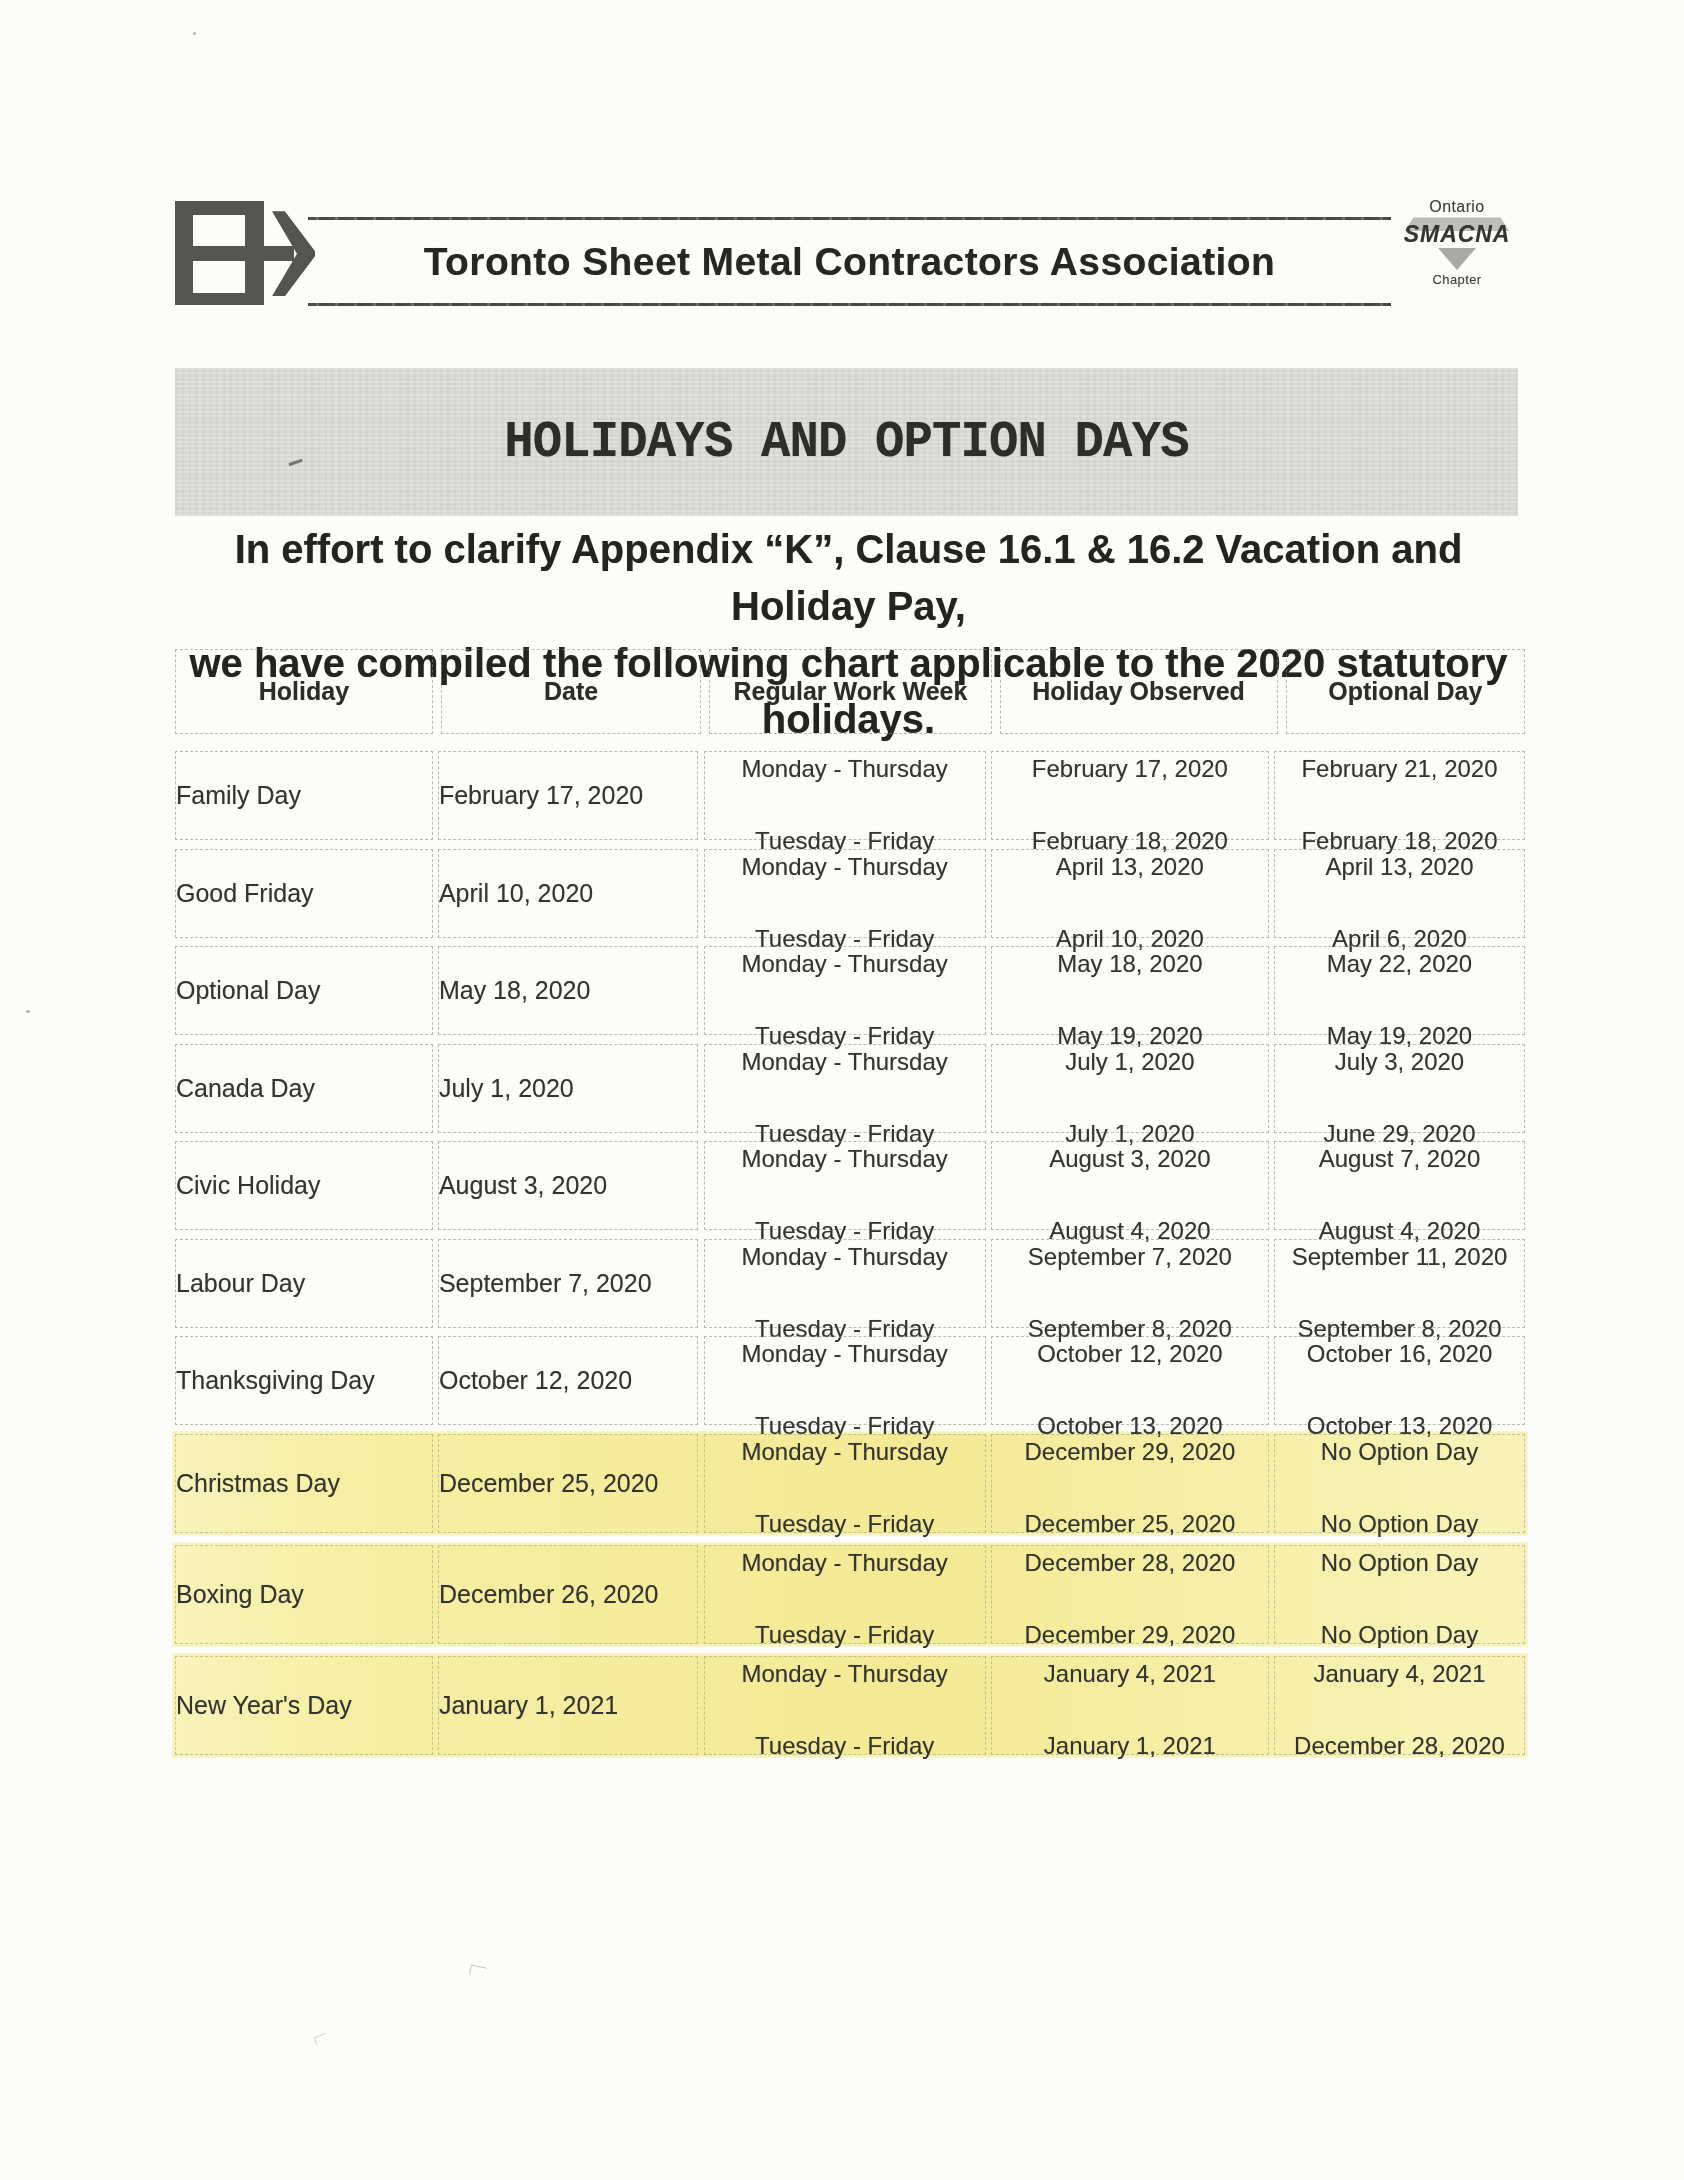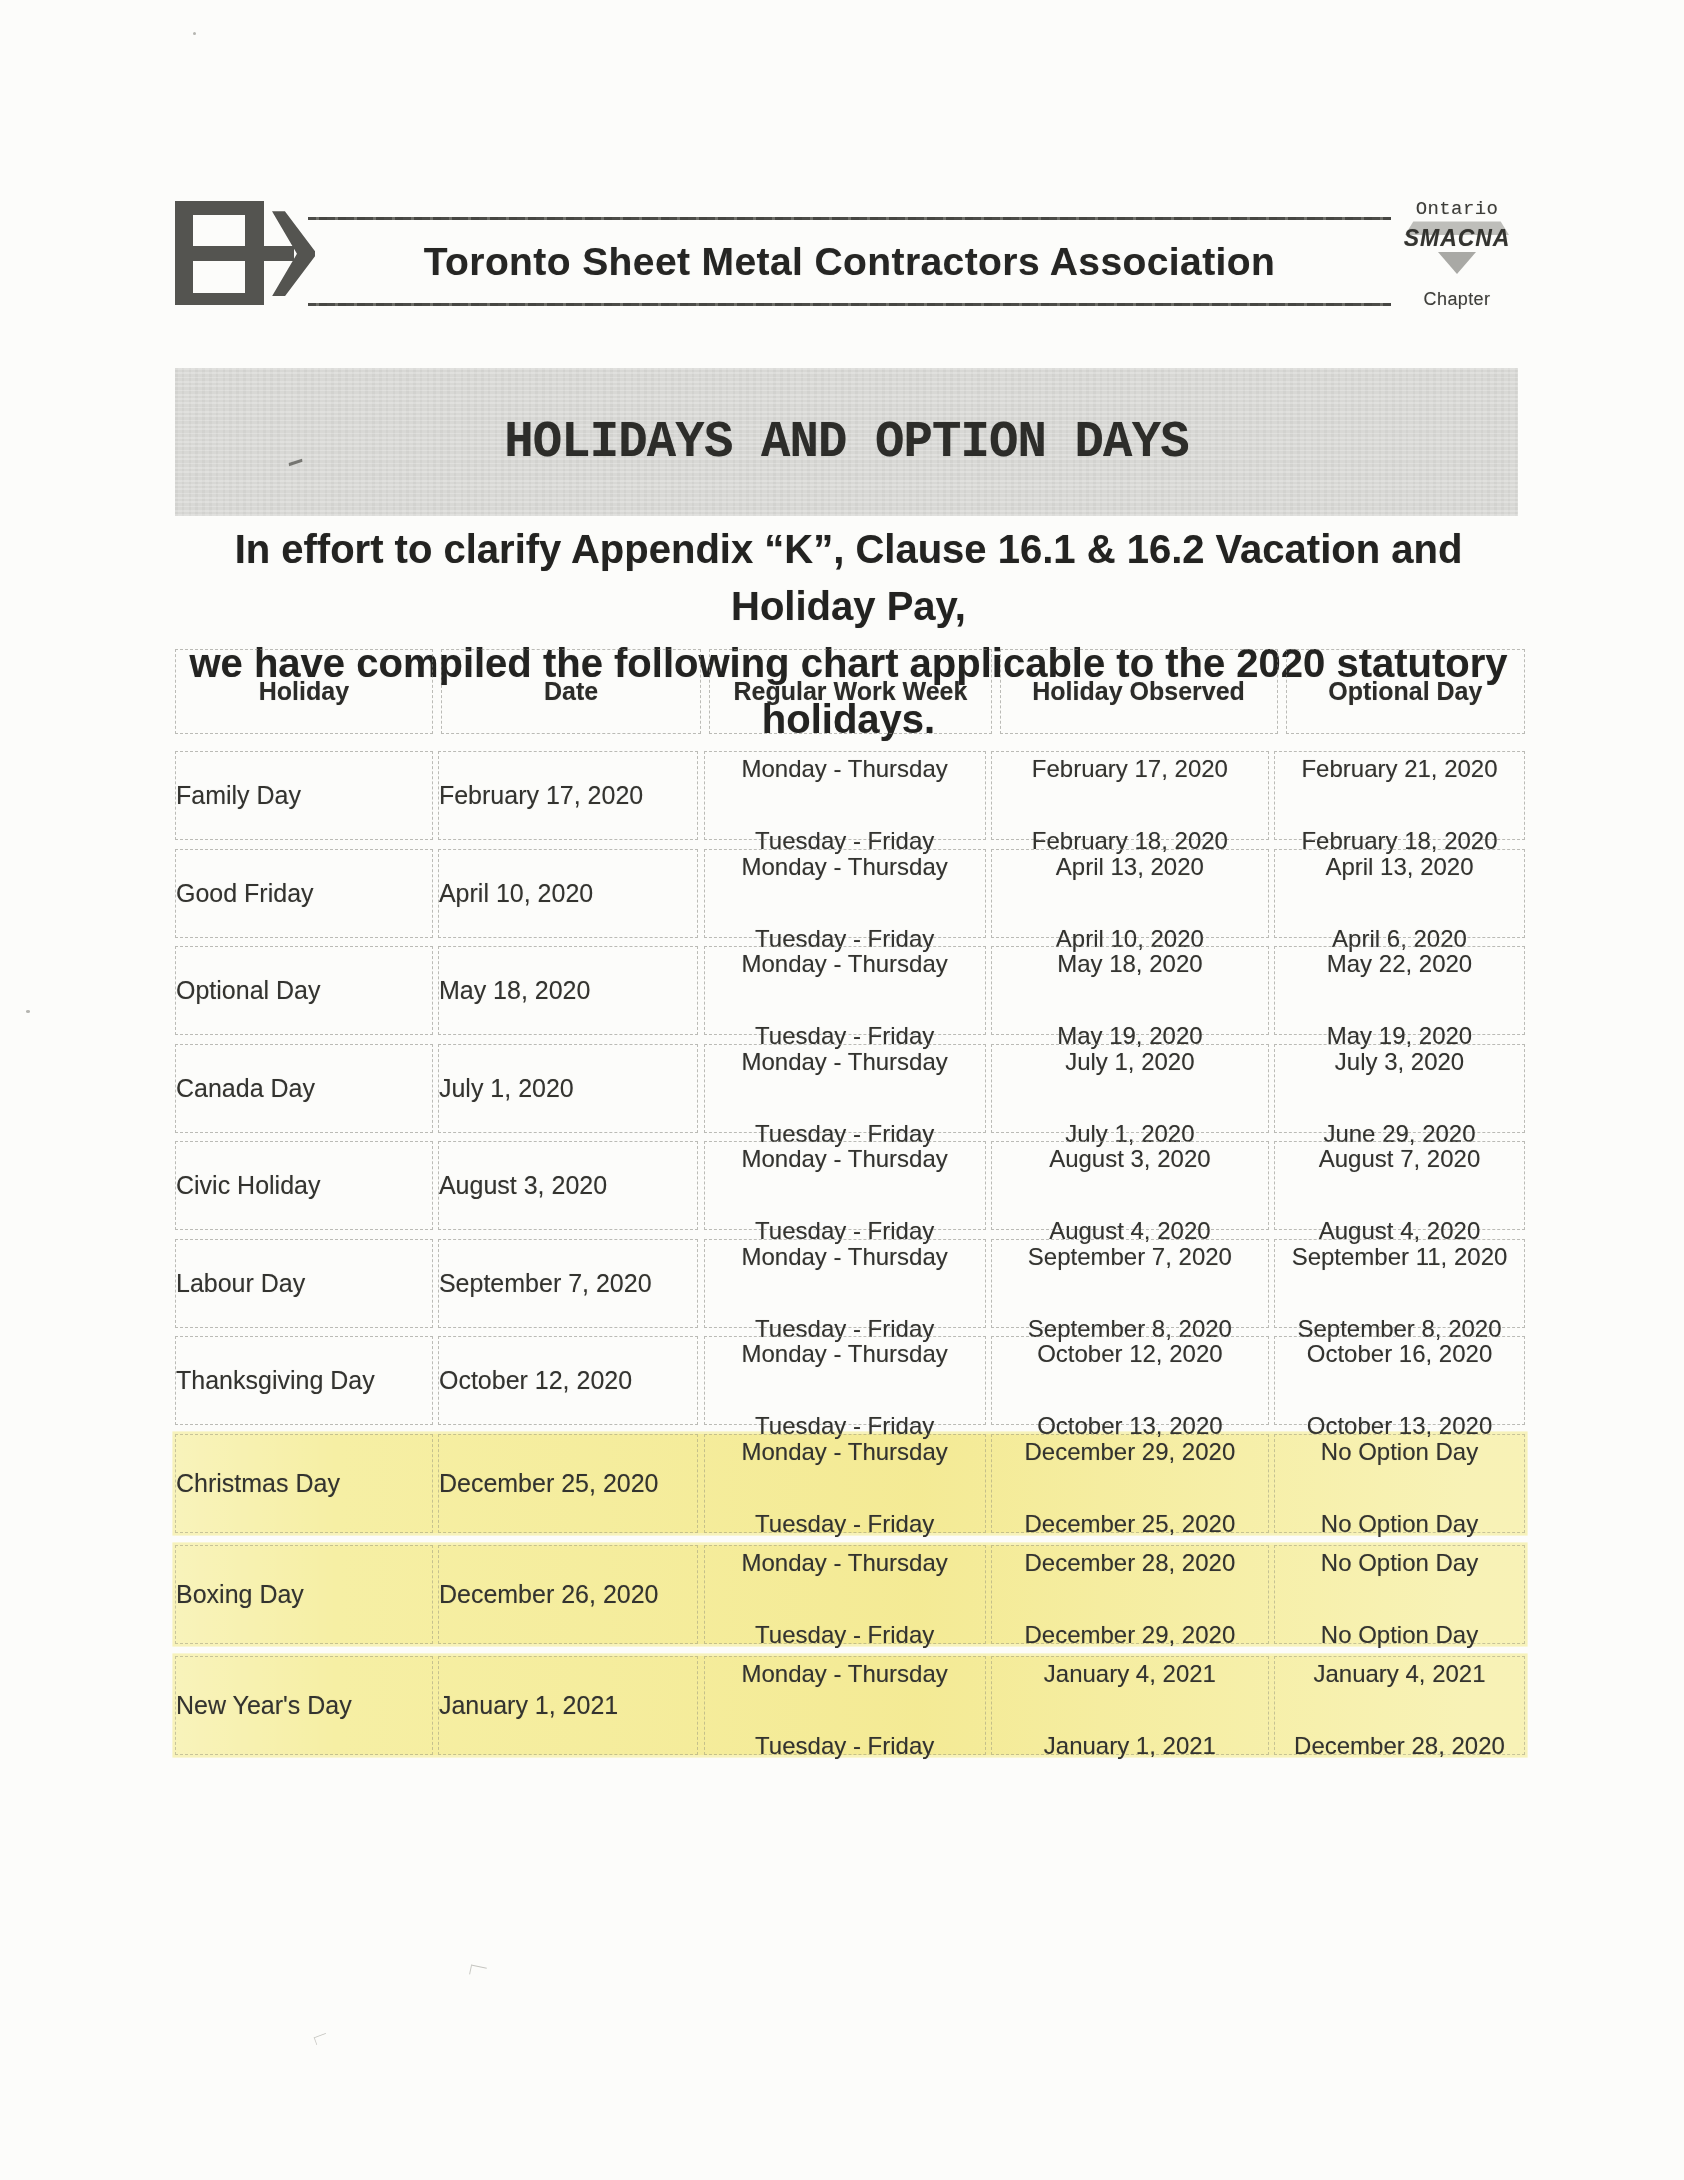--- a/index.html
+++ b/index.html
@@ -24,27 +24,27 @@
   .logo-chev{position:absolute;left:97px;top:10.2px;width:43px;height:85px;background:#545450;
     clip-path:polygon(0 0,30% 0,100% 47%,100% 53%,30% 100%,0 100%,58% 50%);}
   .title-wrap{position:absolute;left:133px;width:1083px;top:21px;height:89px;}
   .rule{position:absolute;left:0;right:0;height:2.6px;
     background:repeating-linear-gradient(90deg,#4c4c48 0 7.7px,#6e6e68 7.7px 11px,#464642 11px 19px);}
   .rule.top{top:0;}
   .rule.bot{bottom:0;}
   .lh-title{position:absolute;top:50%;left:0;width:100%;transform:translateY(-50%);
     text-align:center;font-size:39px;font-weight:bold;letter-spacing:0.4px;color:#262624;}
   .smacna{position:absolute;right:0;top:1.7px;width:136px;text-align:center;color:#3e3e3a;}
-  .sm-top{font-size:19px;letter-spacing:0.4px;font-family:Liberation Mono, monospace;}
+  .sm-top{font-size:16px;letter-spacing:0.4px;}
   .sm-gem{position:relative;margin:1.7px auto 0;width:128px;height:34px;font-style:italic;}
   .sm-band{position:absolute;left:12px;right:12px;top:0;height:13.6px;background:#aeaeaa;
     clip-path:polygon(8% 0,92% 0,100% 100%,0 100%);opacity:.8;}
   .sm-name{position:relative;z-index:2;font-size:23px;font-weight:bold;letter-spacing:0.9px;color:#343430;line-height:34px;}
   .sm-tri{margin:-3.4px auto 0;width:0;height:0;border-left:19px solid transparent;border-right:19px solid transparent;border-top:22px solid #9a9a95;opacity:.85;}
-  .sm-bottom{margin-top:15px;font-size:18px;letter-spacing:0.4px;}
+  .sm-bottom{margin-top:2px;font-size:13px;letter-spacing:0.4px;}
 
   
   .banner{position:absolute;top:368px;left:175px;width:1343px;height:148px;
     background:#d8d8d5;
     background-image:
       repeating-linear-gradient(0deg, rgba(255,255,255,.22) 0 1.7px, rgba(0,0,0,0) 1.7px 4.3px),
       repeating-linear-gradient(90deg, rgba(130,130,125,.07) 0 2.6px, rgba(0,0,0,0) 2.6px 6.8px);
     display:flex;align-items:center;justify-content:center;font-family:Liberation Mono, monospace;}
   .banner span{font-size:51px;font-weight:bold;color:#2d2d2a;letter-spacing:-0.9px;transform:scaleX(.96);}
 

